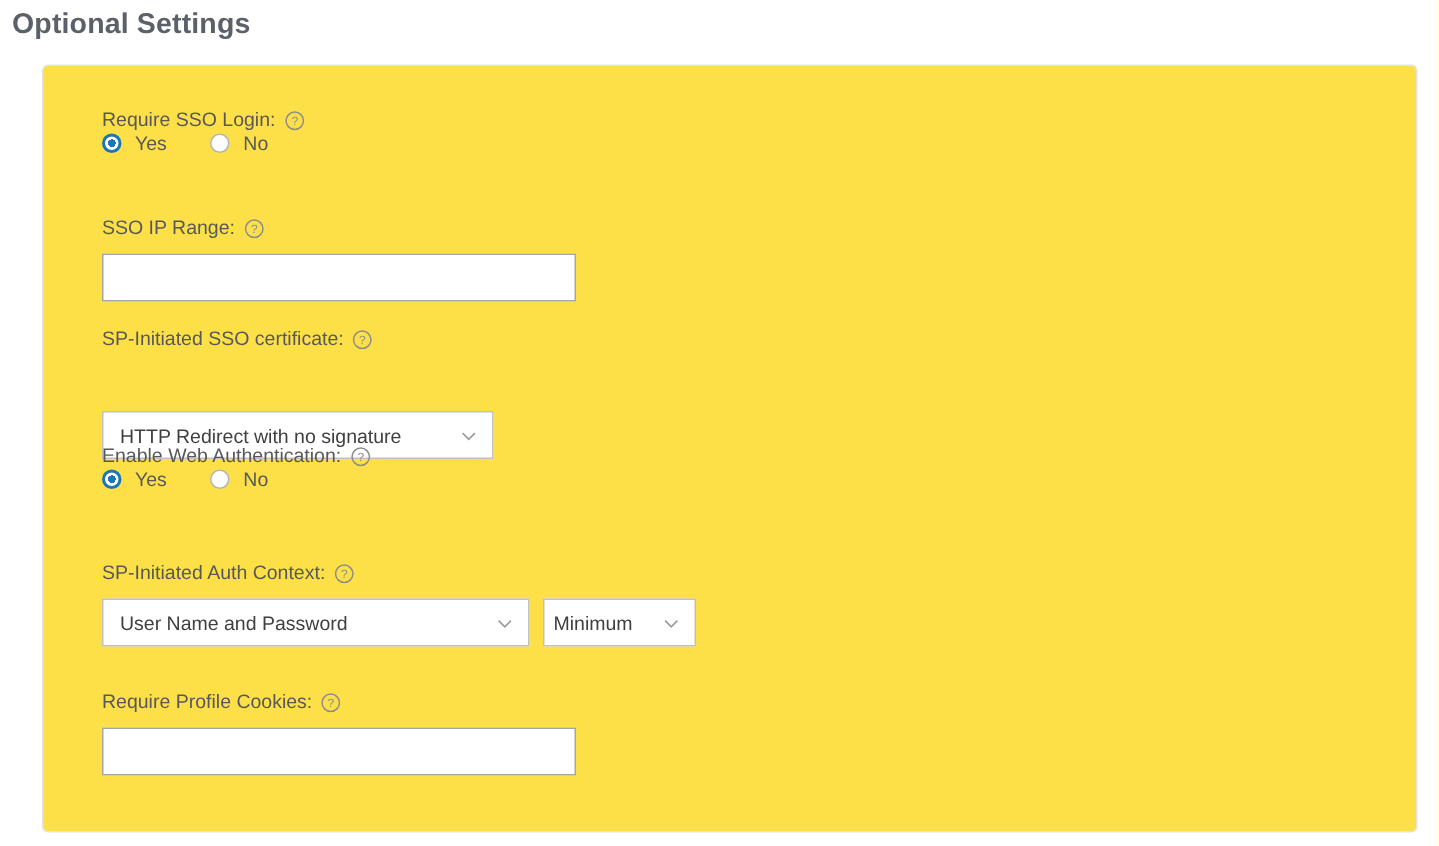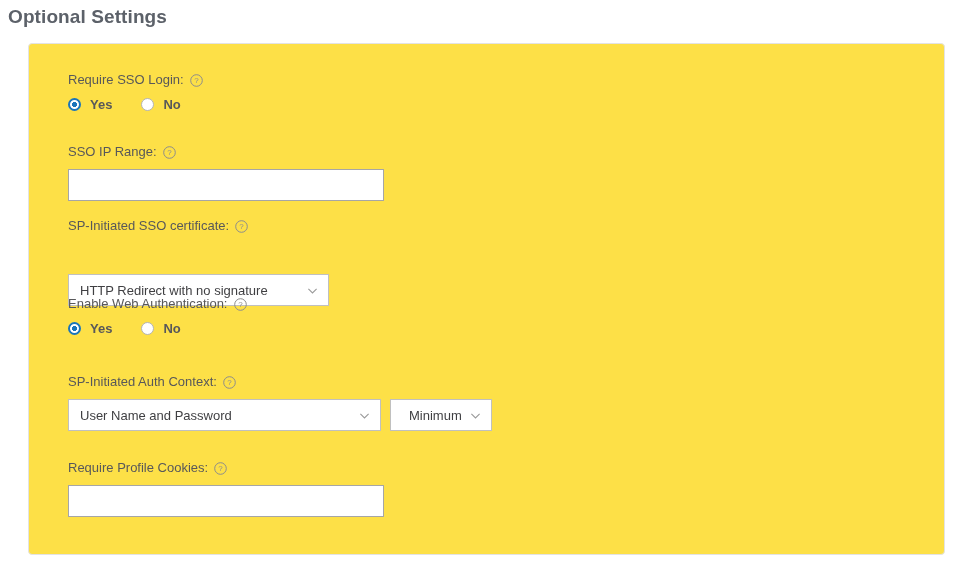--- a/index.html
+++ b/index.html
@@ -57,24 +57,23 @@
     height: 13px;
     margin-left: 6px;
     position: relative;
     vertical-align: middle;
     flex: 0 0 auto;
   }
   .help-icon svg { display: block; }
 
   
   .radio-group {
-    margin-top: 9px;
-    display: flex;
-    align-items: center;
-    font-weight: bold;
+    margin-top: 0;
+    display: flex;
+    align-items: center;
   }
   .radio-option {
     display: flex;
     align-items: center;
     margin-right: 29px;
     cursor: default;
   }
   .radio-mark {
     width: 13px;
     height: 13px;
@@ -139,22 +138,22 @@
   }
   .chevron {
     width: 13px;
     height: 13px;
     margin-left: 14px;
     flex: 0 0 auto;
   }
   .chevron svg { display: block; }
 
   .sel-cert   { width: 261px; margin-top: 31px; }
-  .sel-auth   { width: 313px; gap: 12px; }
-  .sel-minimum{ width: 102px; margin-left: 9px; padding-left: 18px; }
+  .sel-auth   { width: 285px; gap: 12px; }
+  .sel-minimum{ width: 102px; margin-left: 9px; padding-left: 6px; }
   .sel-minimum .chevron { margin-left: 8px; }
 </style>
 </head>
 <body>
 
 <div class="page-title">Optional Settings</div>
 
 <div class="panel">
 
   <div class="field" style="top: 28px;">

